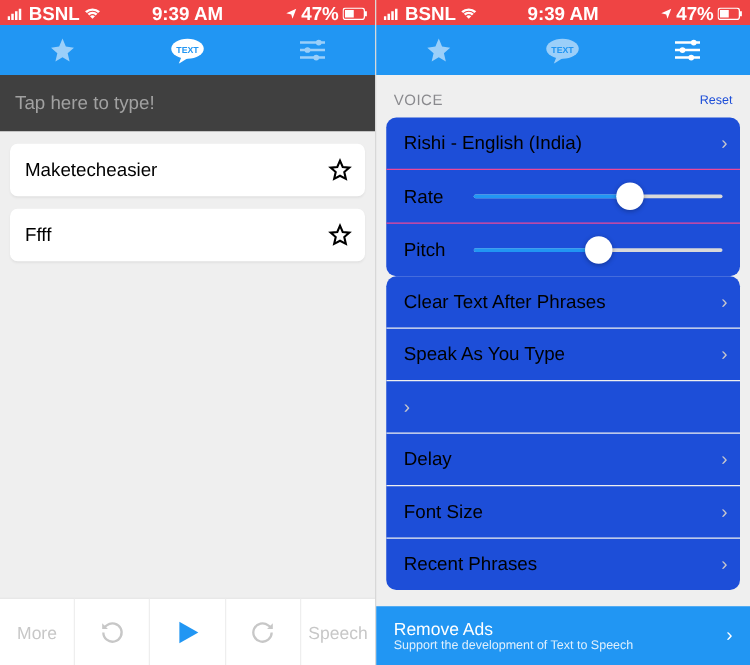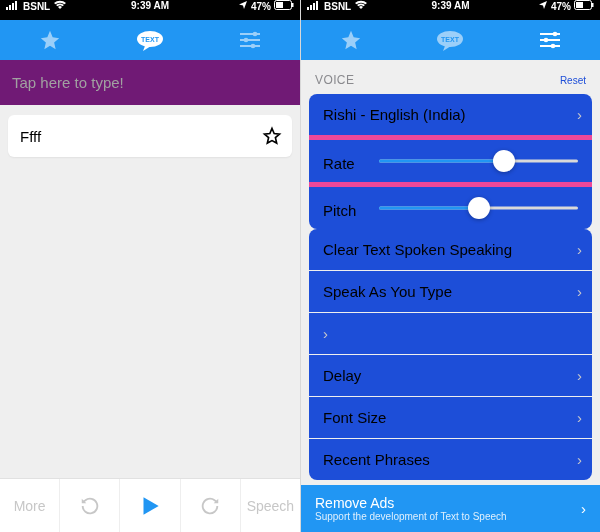--- a/index.html
+++ b/index.html
@@ -1,43 +1,43 @@
 <!DOCTYPE html>
 <html><head>
 <meta charset="utf-8">
 <style>
   * { box-sizing: border-box; margin: 0; padding: 0; font-family: -apple-system, "Helvetica Neue", Arial, sans-serif; }
   body { background: #fff; width: 600px; height: 532px; overflow: hidden; display: flex; }
   .phone { width: 300px; height: 532px; background: #efefef; display: flex; flex-direction: column; position: relative; }
   .phone + .phone { border-left: 1px solid #d8d8d8; }
-  .statusbar { height: 20px; background: #000000; color: #fff; display: flex; align-items: flex-start; justify-content: space-between; font-size: 10px; font-weight: 600; padding: 0 6px; }
+  .statusbar { height: 20px; background: #ef4444; color: #fff; display: flex; align-items: flex-end; justify-content: space-between; font-size: 15px; font-weight: 600; padding: 0 6px; }
   .sb-left, .sb-right { display: flex; align-items: center; gap: 3px; }
   .sb-center { position: absolute; left: 0; right: 0; text-align: center; pointer-events: none; }
   .navbar { height: 40px; background: #2196f3; display: flex; align-items: center; justify-content: space-around; }
   .nav-icon { width: 40px; height: 28px; display: flex; align-items: center; justify-content: center; color: #fff; }
   .nav-icon.dim { opacity: 0.55; }
   .nav-icon svg { display: block; }
   .content { flex: 1; overflow: hidden; }
   
-  .type-hint { padding: 14px 12px; font-size: 15px; color: #a1a1a1; background: #701a75; }
+  .type-hint { padding: 14px 12px; font-size: 15px; color: #a1a1a1; background: #404040; }
   .phrase-list { padding: 10px 8px; }
   .phrase-item { background: #fff; border-radius: 6px; padding: 11px 10px 11px 12px; display: flex; align-items: center; justify-content: space-between; margin-bottom: 10px; box-shadow: 0 1px 2px rgba(0,0,0,0.06); font-size: 15px; }
   .phrase-star svg { display: block; }
   .toolbar { position: absolute; bottom: 0; left: 0; right: 0; height: 54px; background: #fff; display: flex; align-items: stretch; border-top: 1px solid #e1e1e1; }
   .tb-cell { flex: 1; display: flex; align-items: center; justify-content: center; color: #c7c7c7; font-size: 14px; border-left: 1px solid #eee; }
   .tb-cell:first-child { border-left: none; }
   .tb-cell.play { color: #2196f3; }
   
   .section-header { display: flex; align-items: center; justify-content: space-between; padding: 13px 14px 7px 14px; font-size: 12px; color: #8a8a8e; letter-spacing: 0.4px; text-transform: uppercase; }
   .reset-link { color: #1d4ed8; font-size: 10px; text-transform: none; letter-spacing: 0; }
   .group { background: #1d4ed8; margin: 0 8px; border-radius: 8px; overflow: hidden; }
   .row { padding: 12px 10px 12px 14px; display: flex; align-items: center; justify-content: space-between; font-size: 15px; color: #000; border-top: 1px solid #efefef; }
   .row:first-child { border-top: none; }
   .chev { color: #c7c7cc; font-size: 15px; }
-  .slider-row { padding: 10px 14px; display: flex; align-items: flex-end; gap: 14px; border-top: 5px solid #ec4899; font-size: 15px; }
+  .slider-row { padding: 10px 14px; display: flex; align-items: center; gap: 14px; border-top: 1px solid #ec4899; font-size: 15px; }
   .slider-label { width: 42px; color: #000; }
   .slider { flex: 1; height: 22px; position: relative; }
   .track { position: absolute; top: 50%; left: 0; right: 0; height: 3px; background: #d9d9d9; border-radius: 2px; transform: translateY(-50%); }
   .track-fill { position: absolute; top: 50%; left: 0; height: 3px; background: #2196f3; border-radius: 2px; transform: translateY(-50%); }
   .knob { position: absolute; top: 50%; width: 22px; height: 22px; background: #fff; border-radius: 50%; box-shadow: 0 1px 4px rgba(0,0,0,0.3); transform: translate(-50%, -50%); }
   .remove-ads { position: absolute; bottom: 0; left: 0; right: 0; background: #2196f3; color: #fff; padding: 10px 14px; display: flex; align-items: center; justify-content: space-between; }
   .ra-text { font-size: 14px; }
   .ra-sub { font-size: 10px; opacity: 0.85; }
 </style>
 </head>
@@ -103,20 +103,28 @@
           <circle cx="8" cy="9" r="2.3" fill="#fff"></circle>
           <circle cx="15" cy="15" r="2.3" fill="#fff"></circle>
         </svg>
     </div>
   </div>
 
   <div class="content">
     <div class="type-hint">Tap here to type!</div>
     <div class="phrase-list">
       <div class="phrase-item">
+        <span>Maketecheasier</span>
+        <span class="phrase-star">
+          <svg width="20" height="20" viewBox="0 0 24 24">
+              <path fill="none" stroke="#000" stroke-width="2" d="M12 3l2.6 6.1 6.4.6-4.9 4.3 1.5 6.5L12 17.5 6.4 20.5l1.5-6.5L3 9.7l6.4-.6z"></path>
+            </svg>
+        </span>
+      </div>
+      <div class="phrase-item">
         <span>Ffff</span>
         <span class="phrase-star">
           <svg width="20" height="20" viewBox="0 0 24 24">
               <path fill="none" stroke="#000" stroke-width="2" d="M12 3l2.6 6.1 6.4.6-4.9 4.3 1.5 6.5L12 17.5 6.4 20.5l1.5-6.5L3 9.7l6.4-.6z"></path>
             </svg>
         </span>
       </div>
     </div>
   </div>
 
@@ -231,21 +239,21 @@
           <div class="track"></div>
           <div class="track-fill" style="width:50%"></div>
           <div class="knob" style="left:50%"></div>
         </div>
       </div>
     </div>
 
 
     <div class="group">
       <div class="row">
-          <span>Clear Text Spoken Speaking</span>
+          <span>Clear Text After Phrases</span>
           <span class="chev">›</span>
         </div>
       <div class="row">
           <span>Speak As You Type</span>
           <span class="chev">›</span>
         </div>
       <div class="row">
           <span class="chev">›</span>
         </div>
       <div class="row">

